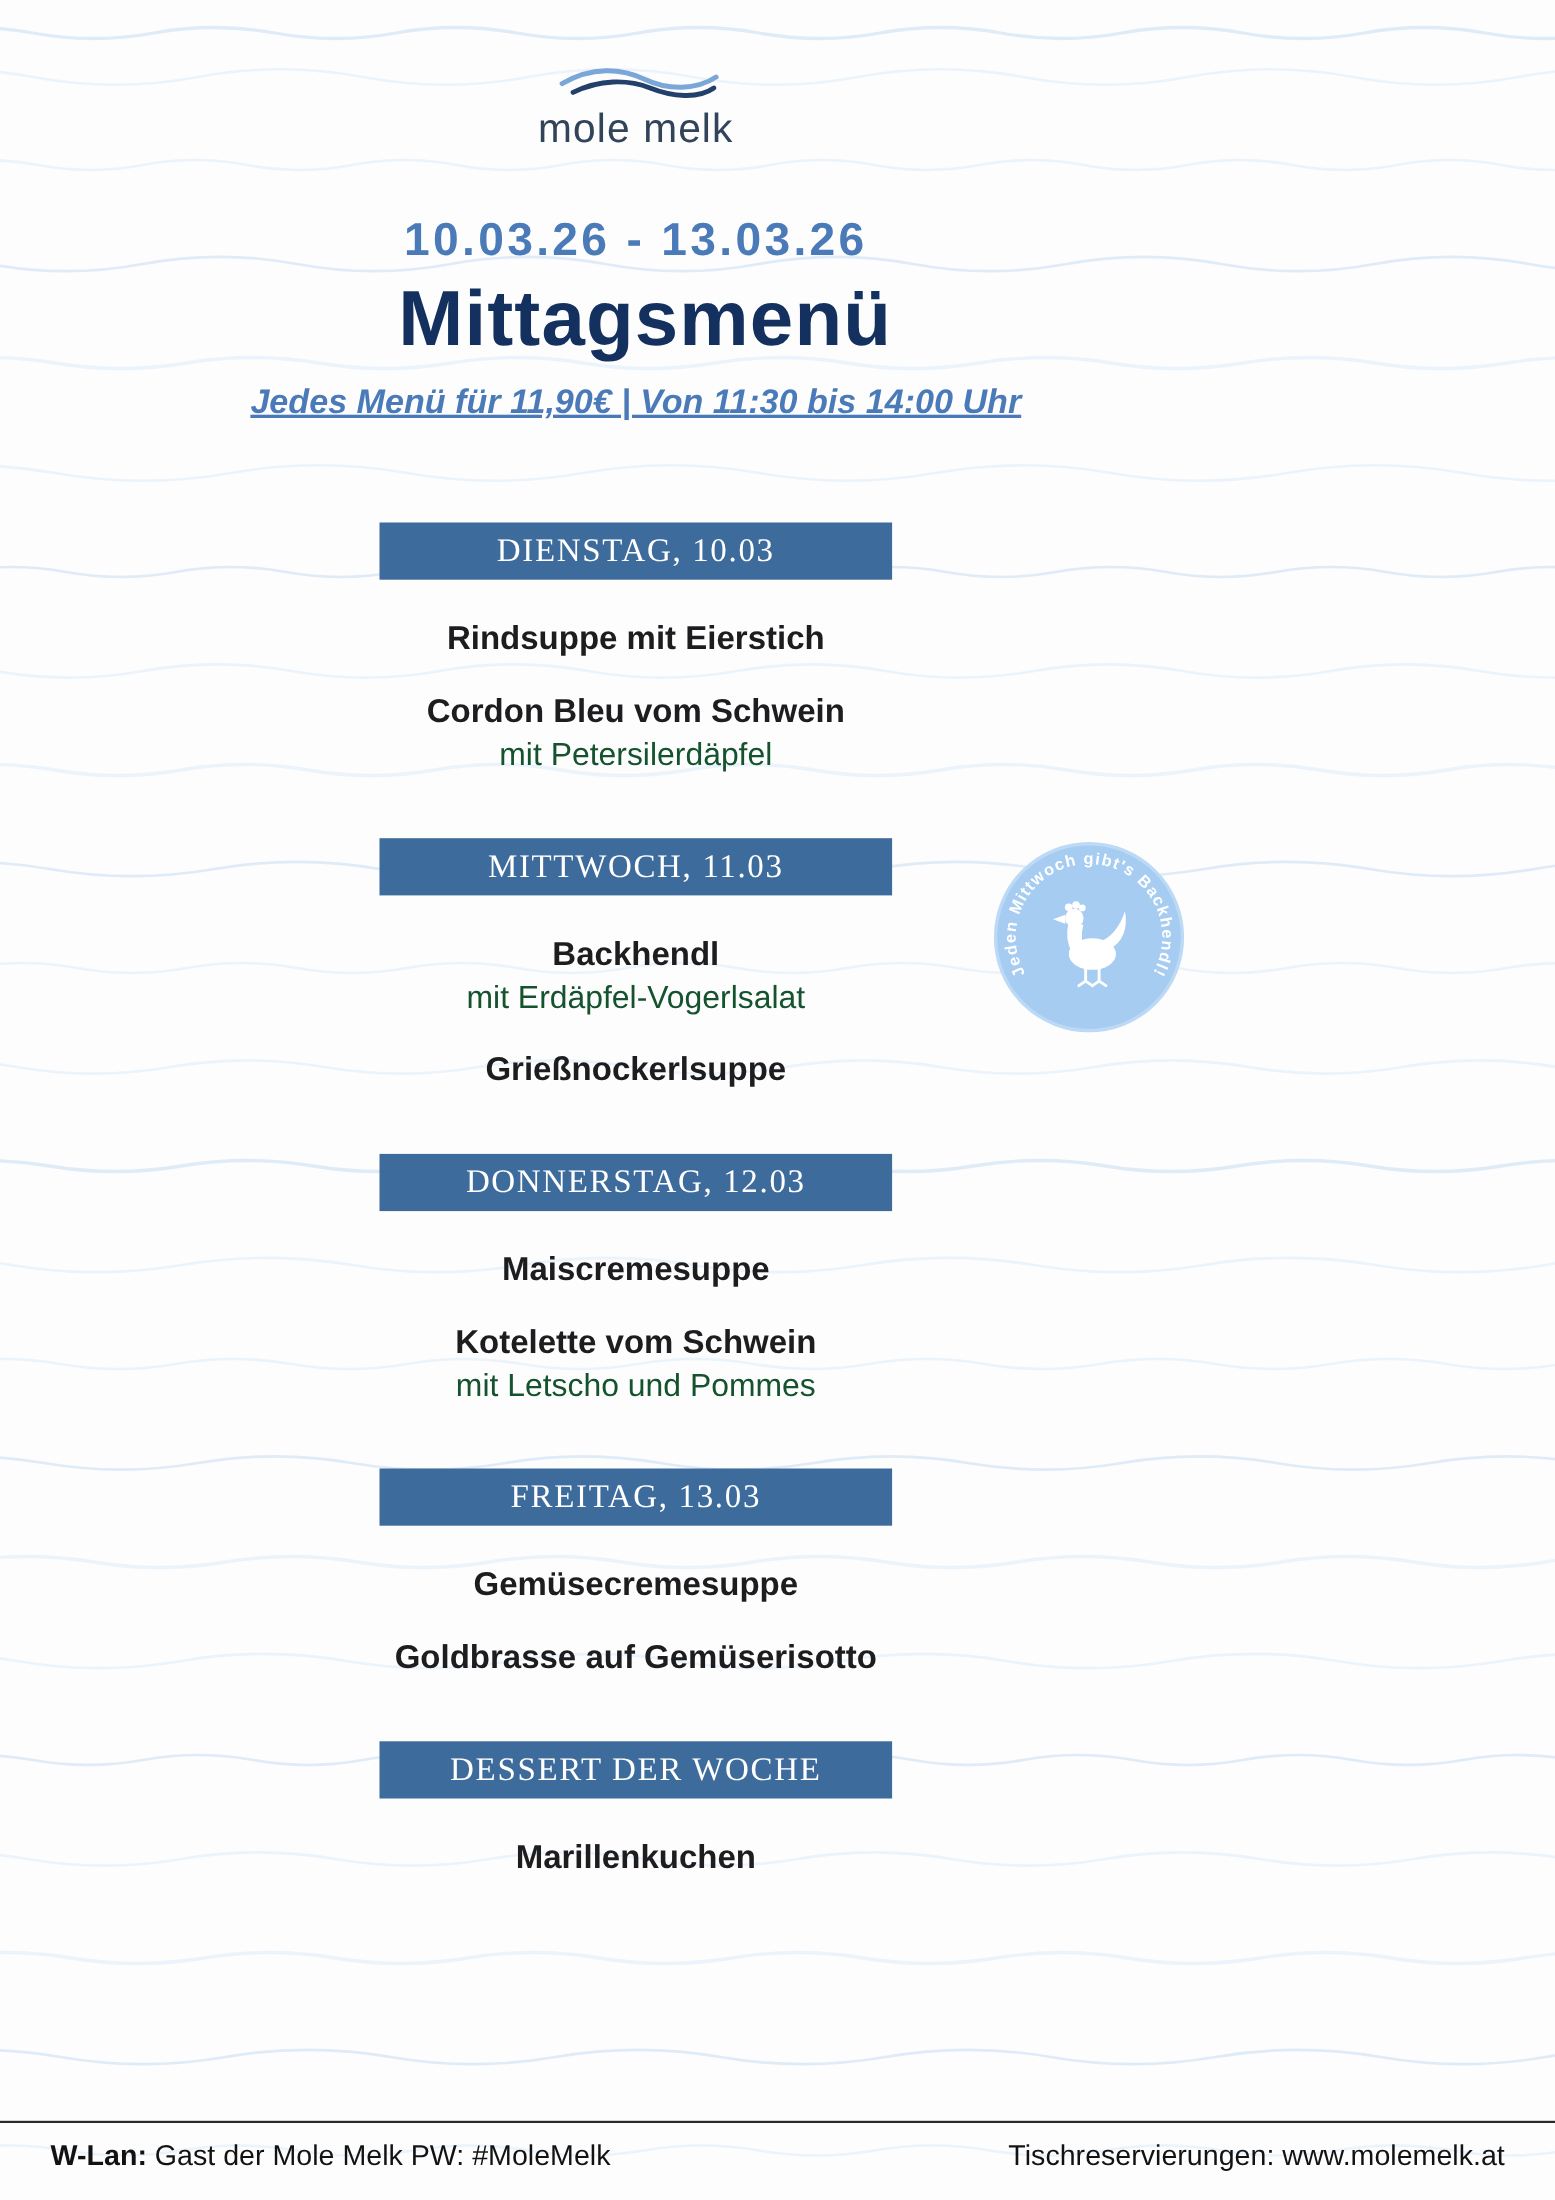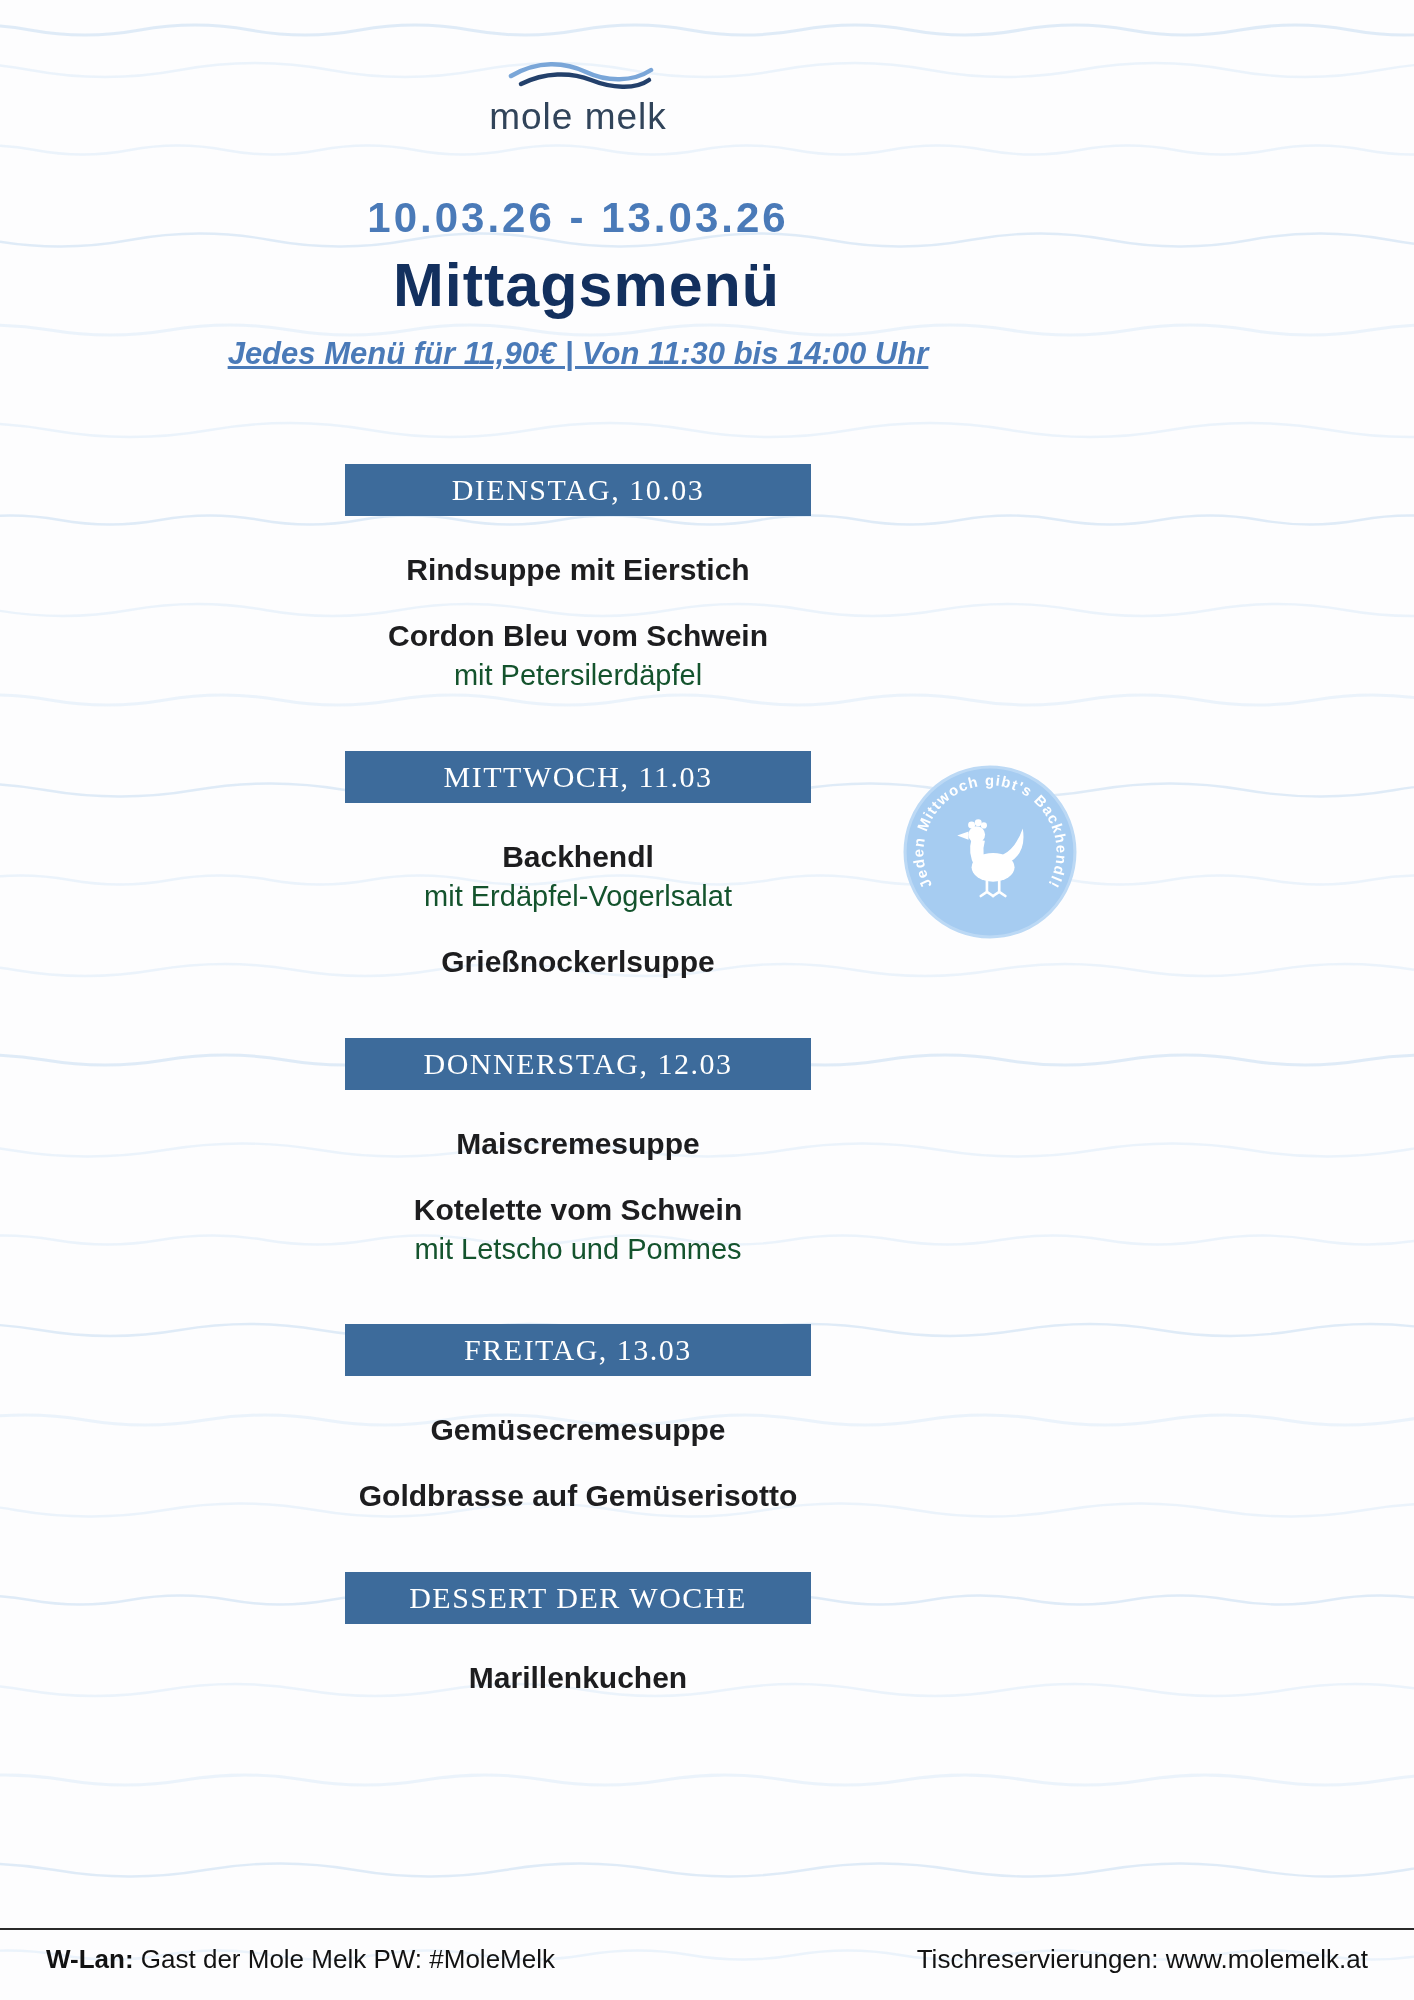--- a/index.html
+++ b/index.html
@@ -18,21 +18,21 @@
   .logo-waves{display:block;margin:0 auto;}
   .logo-text{
     font-size:37px;color:#31445a;letter-spacing:1px;margin-top:0px;
     font-family:"Liberation Sans", sans-serif;
   }
 
   .date-range{
     margin-top:56px;font-size:42px;font-weight:bold;color:#4a7ab8;letter-spacing:3px;text-align:center;
   }
   .menu-title{
-    font-size:61px;font-weight:bold;color:#13305e;margin-top:8px;letter-spacing:1px;padding-left:17px;
+    font-size:71px;font-weight:bold;color:#13305e;margin-top:8px;letter-spacing:1px;padding-left:17px;
   }
   .menu-subtitle{
     font-size:31px;font-weight:bold;font-style:italic;color:#4a7ab8;
     text-decoration:underline;margin-top:16px;
   }
 
   .sections{margin-top:92px;}
   .section{margin-bottom:58px;}
   .day-bar{
     width:466px;height:52px;margin:0 auto 36px auto;

